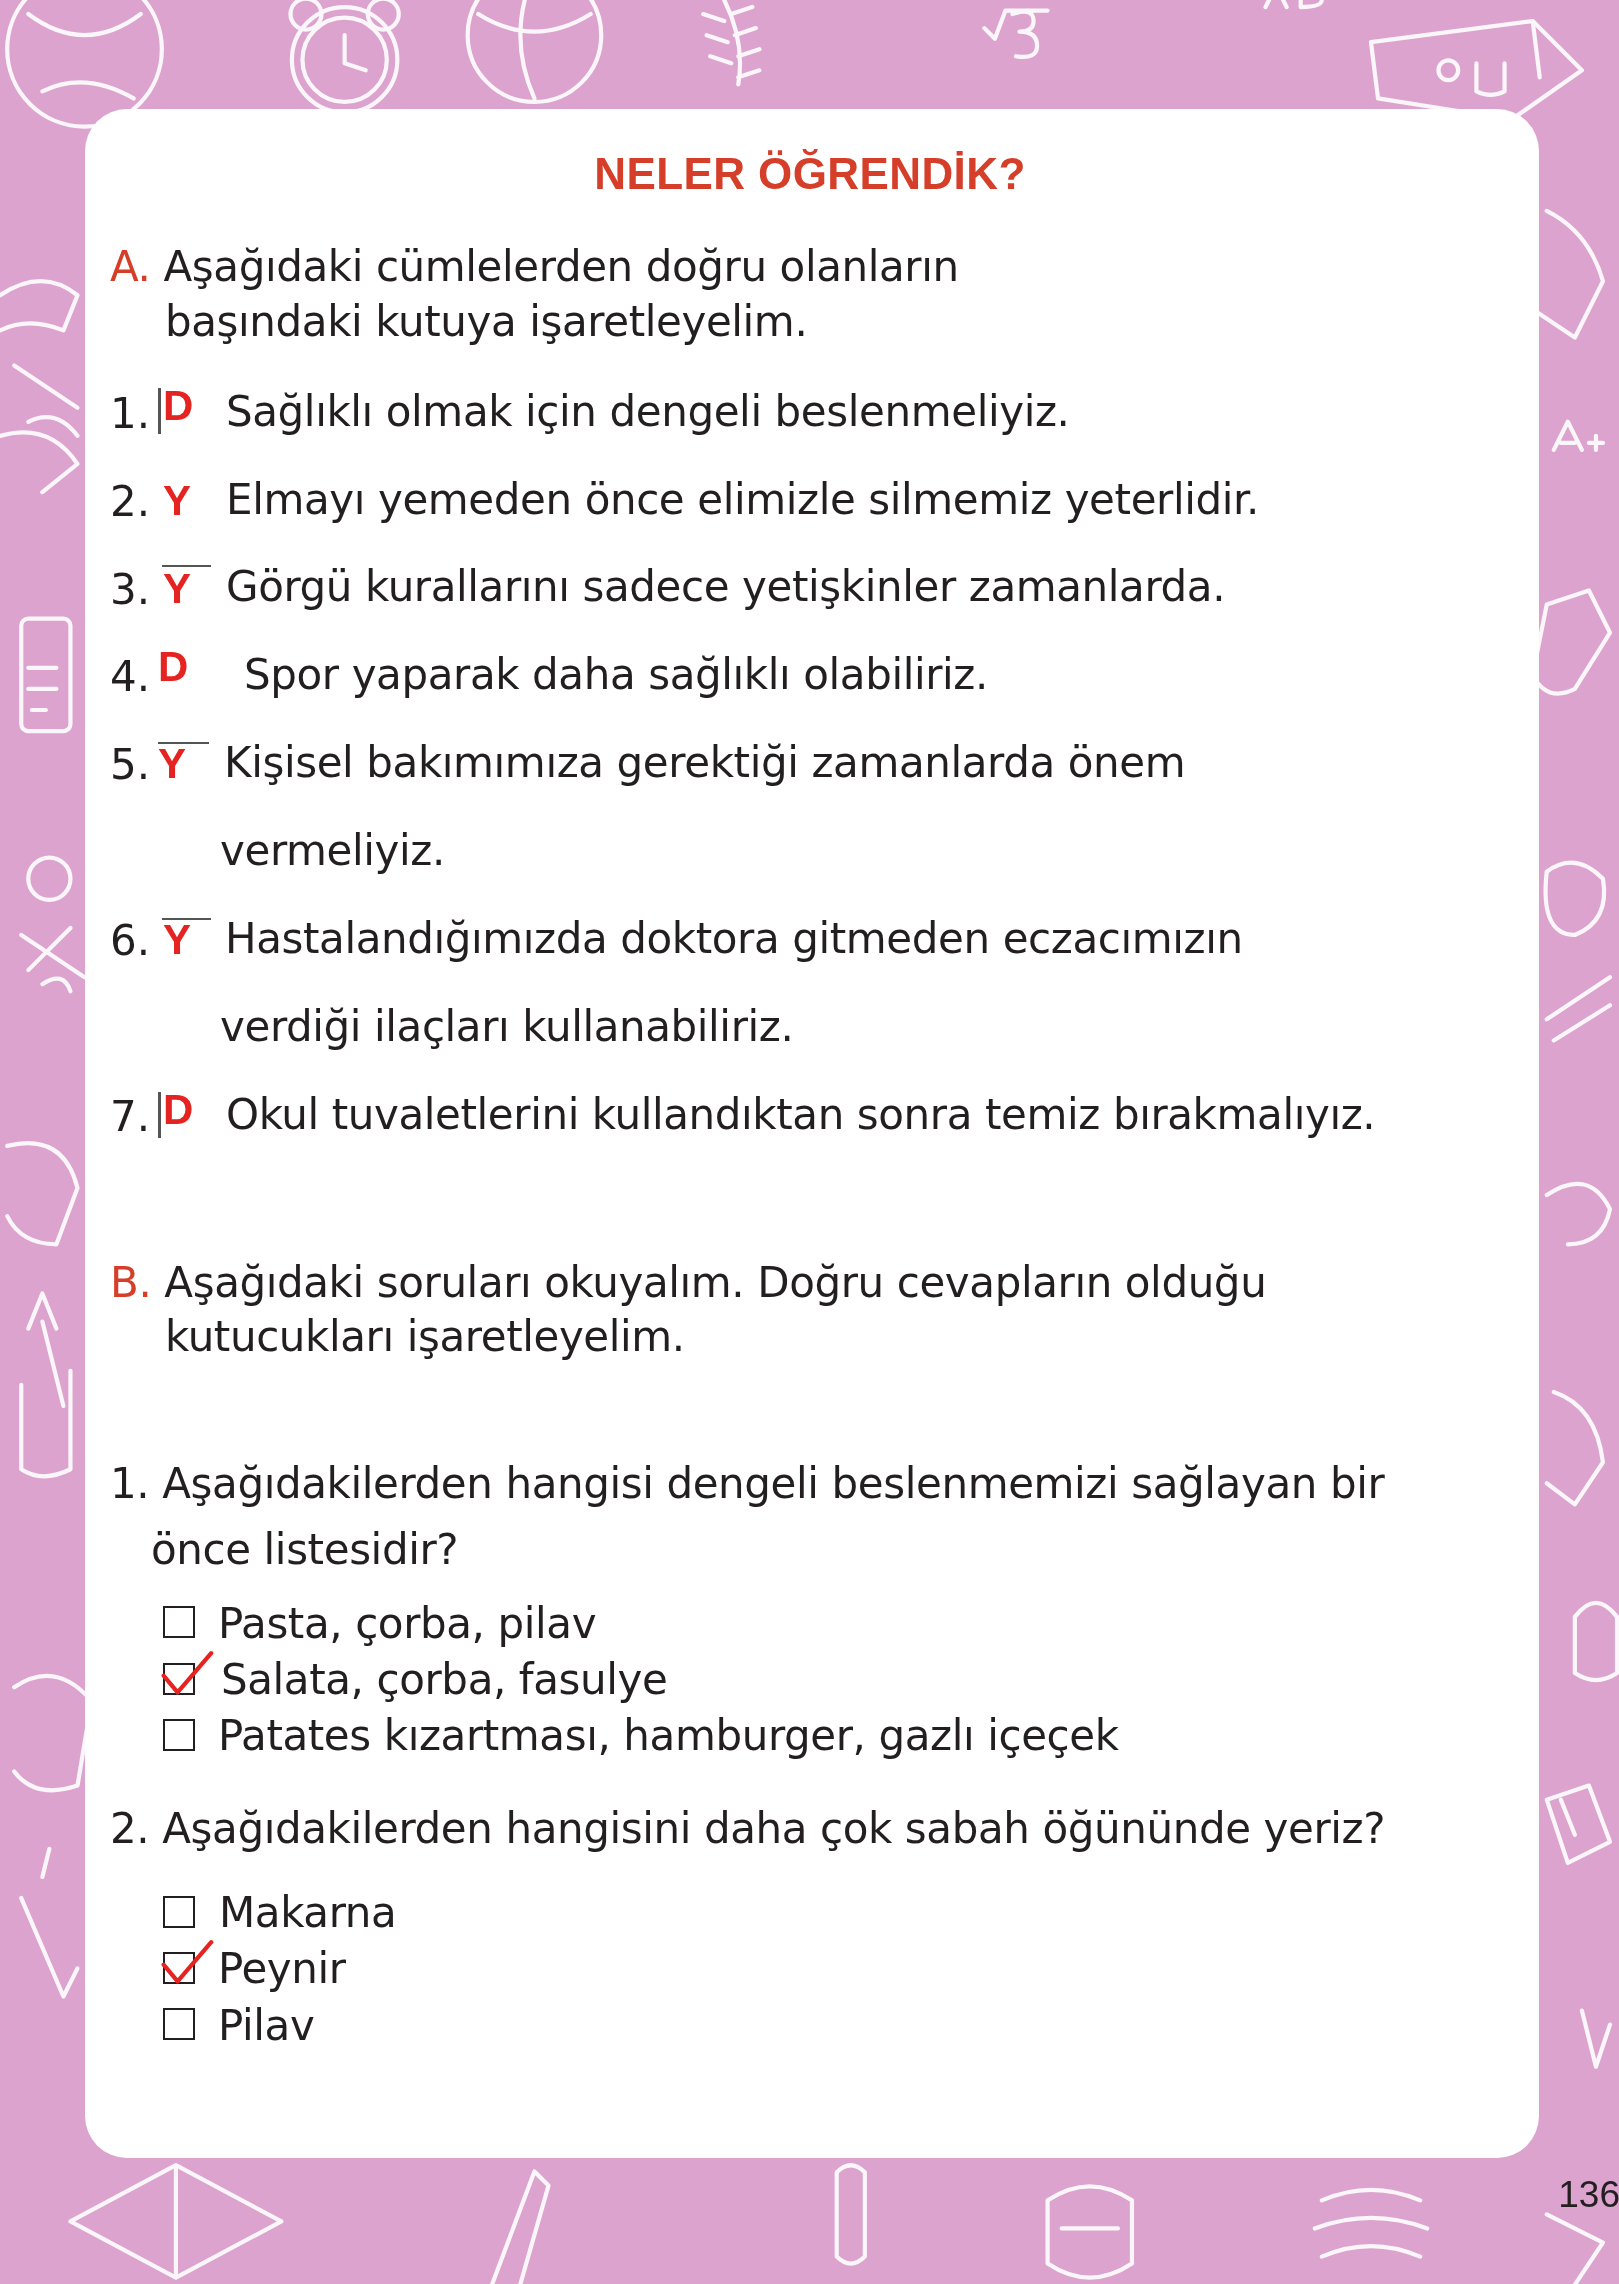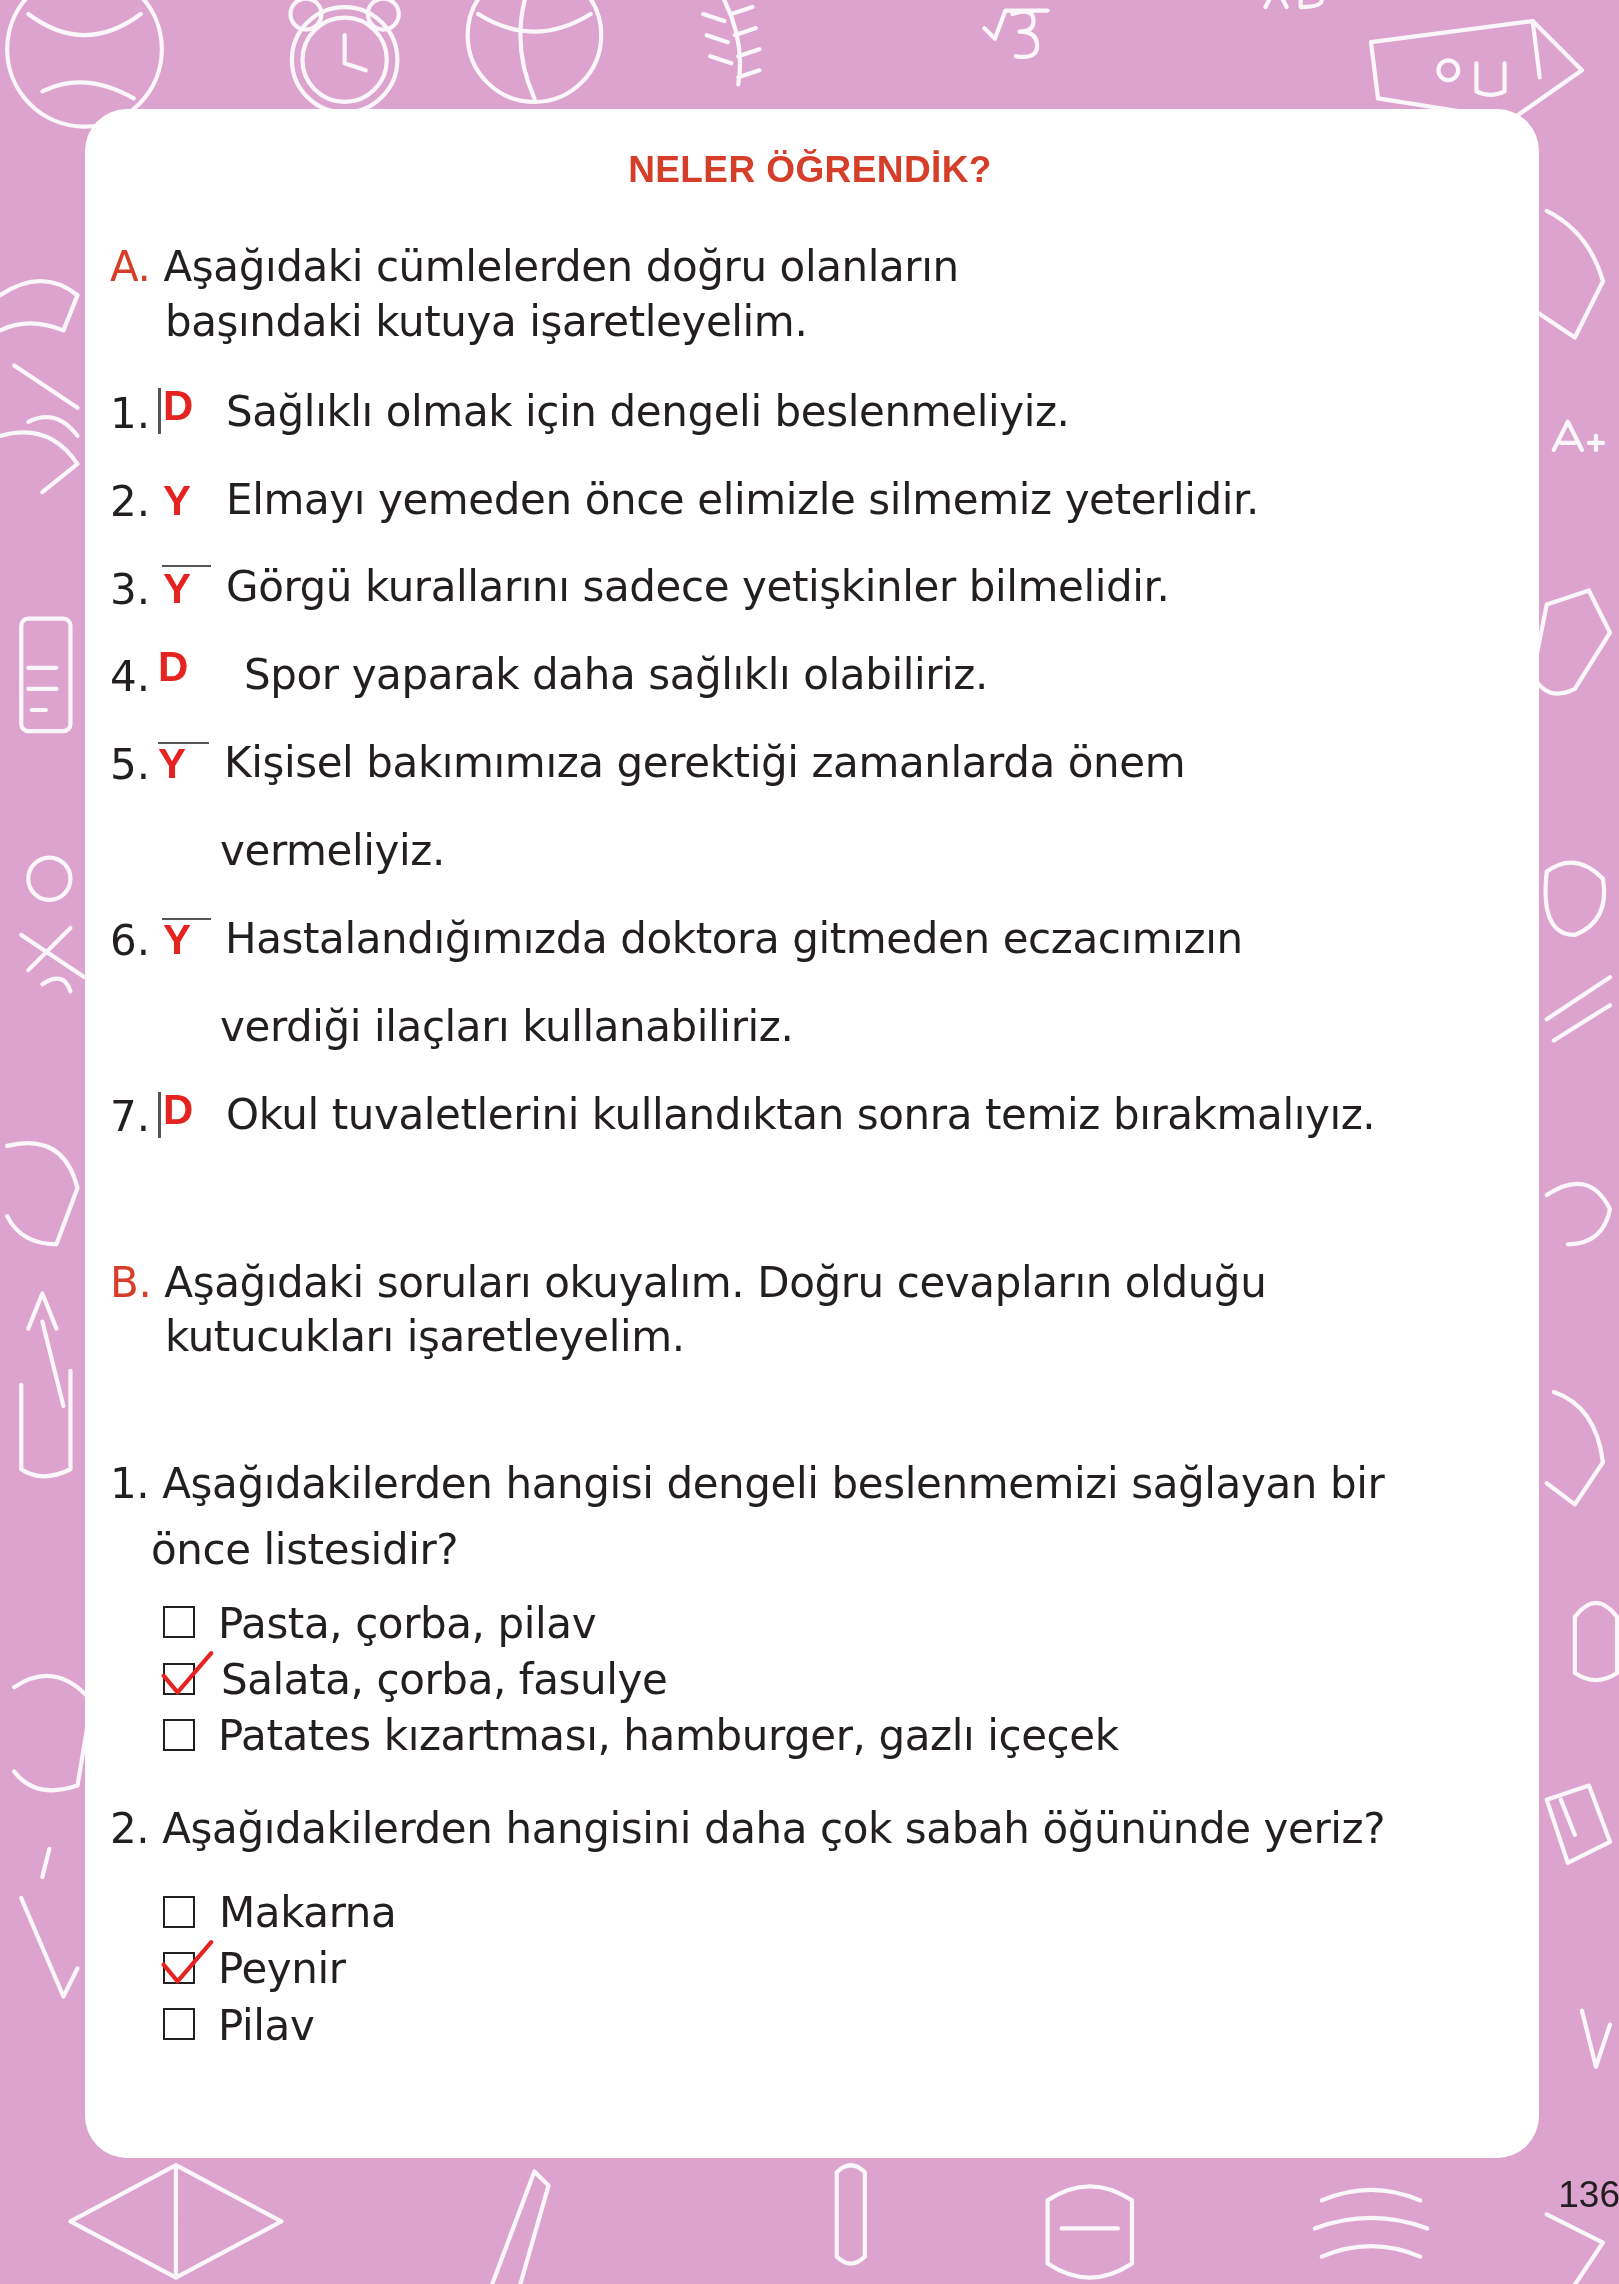--- a/index.html
+++ b/index.html
@@ -26,21 +26,21 @@
       border-radius: 42px;
     }
     .title {
       position: absolute;
       left: 0; right: 0;
       top: 149px;
       text-align: center;
       color: #d53f2a;
       font-family: "Liberation Sans", sans-serif;
       font-weight: bold;
-      font-size: 37px;
+      font-size: 44px;
       letter-spacing: 0.4px;
     }
     .txt {
       position: absolute;
       color: #231f20;
       font-family: "DejaVu Sans", sans-serif;
       font-size: 42px;
       white-space: nowrap;
       letter-spacing: -0.4px;
     }
@@ -153,21 +153,21 @@
 <div class="ans" style="left:163px; top:382px;">D</div>
 <div class="txt" style="left:226px; top:387px;">Sağlıklı olmak için dengeli beslenmeliyiz.</div>
 
 <div class="num" style="left:110px; top:477px;">2.</div>
 <div class="ans" style="left:163px; top:477px;">Y</div>
 <div class="txt" style="left:226px; top:475px;">Elmayı yemeden önce elimizle silmemiz yeterlidir.</div>
 
 <div class="num" style="left:110px; top:565px;">3.</div>
 <div class="boxline" style="left:162px; top:565px; width:49px; height:2.1px;"></div>
 <div class="ans" style="left:163px; top:565px;">Y</div>
-<div class="txt" style="left:226px; top:562px;">Görgü kurallarını sadece yetişkinler bilmelidir.</div>
+<div class="txt" style="left:226px; top:562px;">Görgü kurallarını sadece yetişkinler zamanlarda.</div>
 
 <div class="num" style="left:110px; top:652px;">4.</div>
 <div class="ans" style="left:158px; top:643px;">D</div>
 <div class="txt" style="left:226px; top:650px;margin-left:18px;">Spor yaparak daha sağlıklı olabiliriz.</div>
 
 <div class="num" style="left:110px; top:740px;">5.</div>
 <div class="boxline" style="left:158px; top:742px; width:51px; height:2.1px;"></div>
 <div class="ans" style="left:158px; top:740px;">Y</div>
 <div class="txt" style="left:224px; top:738px;">Kişisel bakımımıza gerektiği zamanlarda önem</div>
 <div class="txt" style="left:220px; top:826px;">vermeliyiz.</div>

